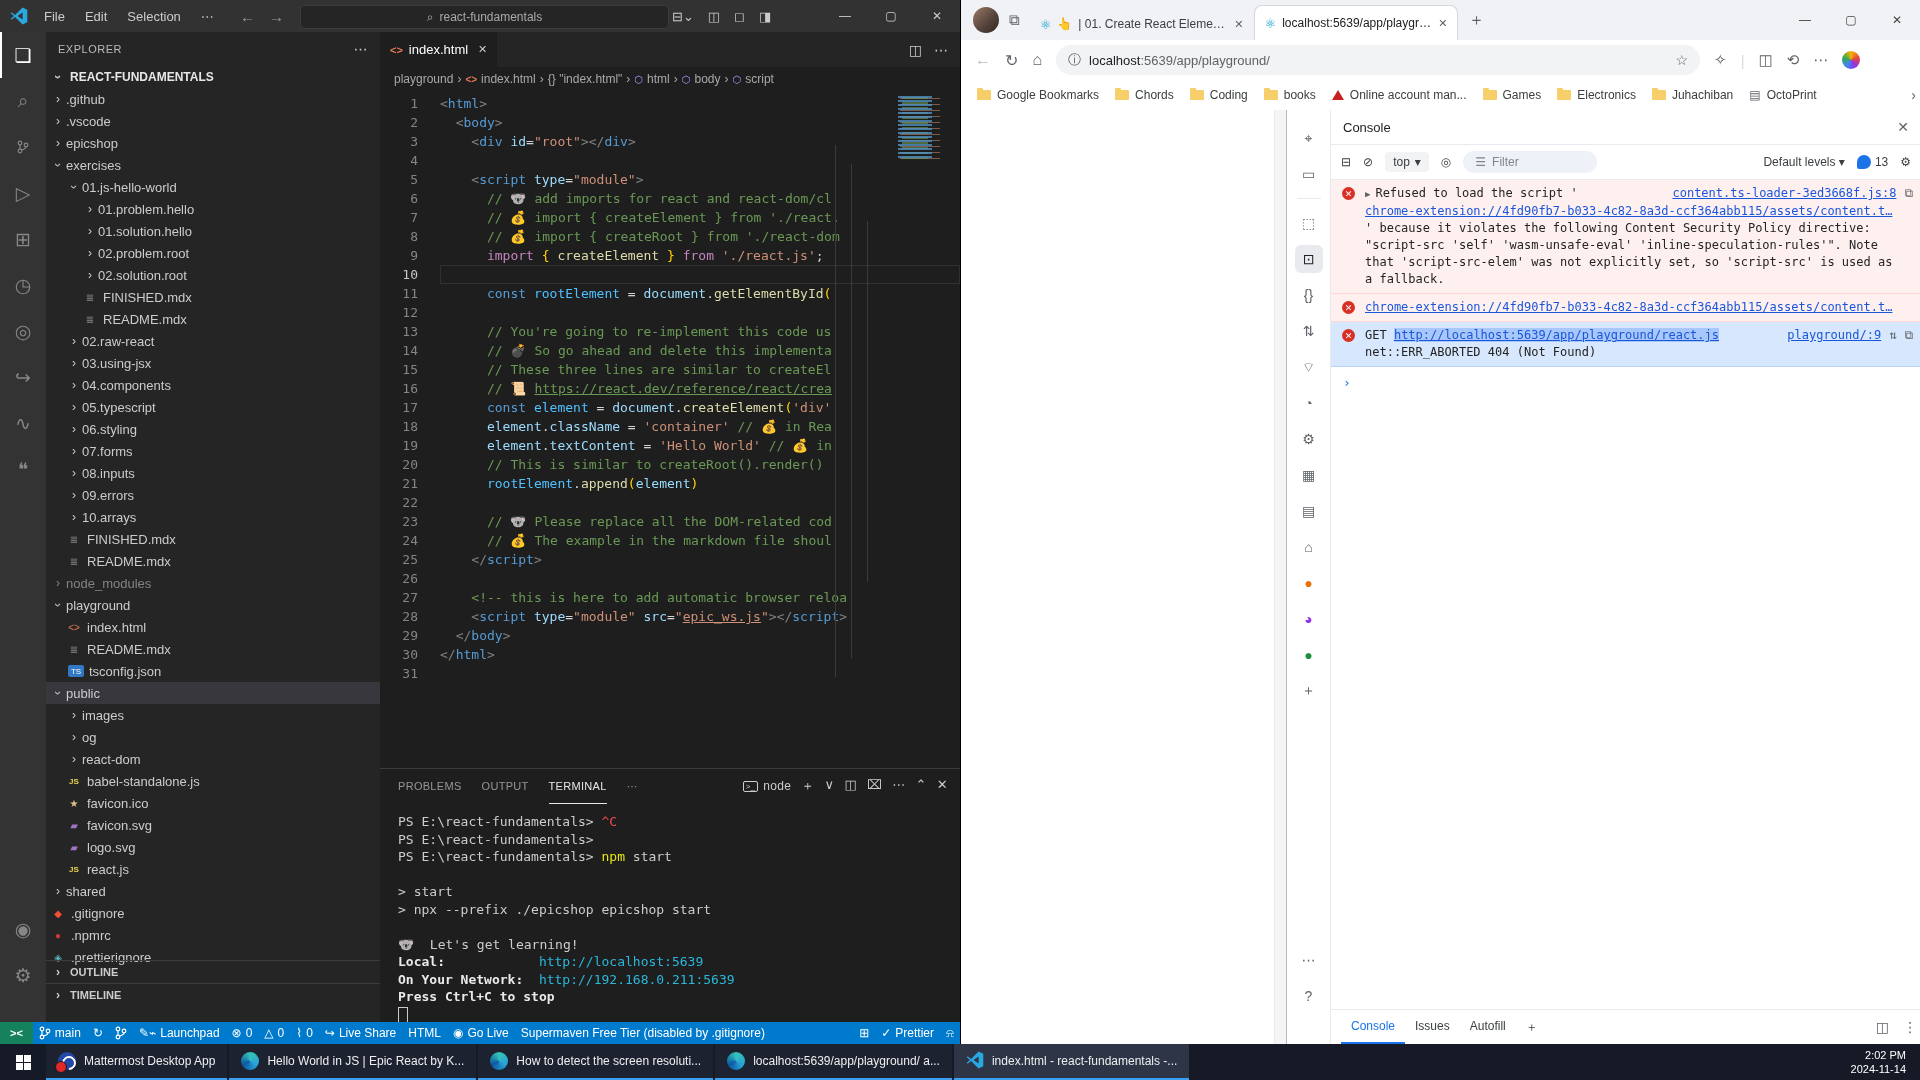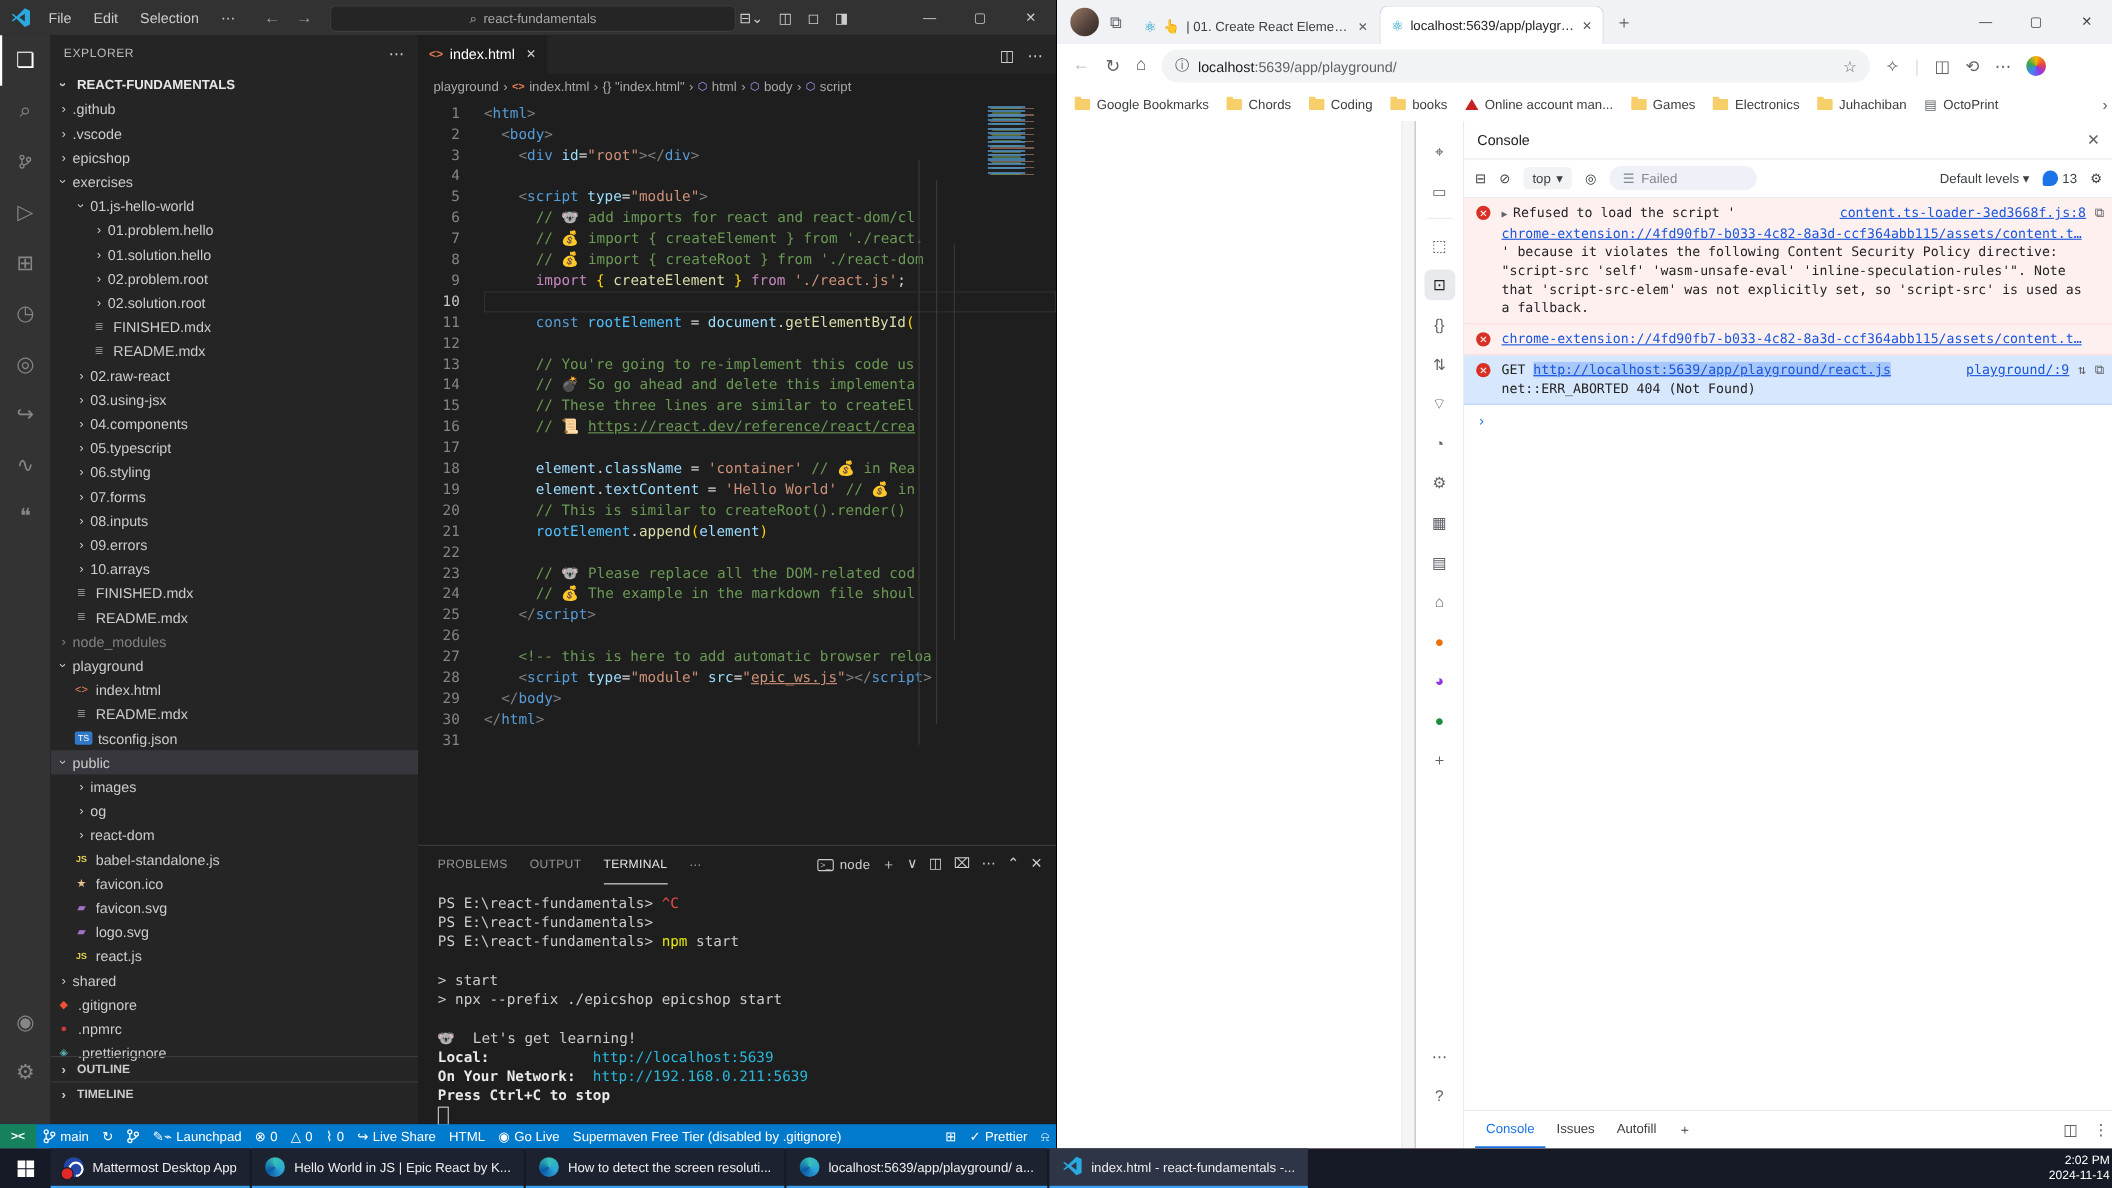--- a/index.html
+++ b/index.html
@@ -154,21 +154,21 @@
   .winlogo{display:grid;grid-template-columns:7px 7px;grid-template-rows:7px 7px;gap:1px;}
   .winlogo div{background:#ffffff;}
   .tb-item{display:flex;align-items:center;gap:8px;padding:0 12px;max-width:230px;color:#eeeeee;font-size:12px;border-bottom:2px solid #3aa0f3;background:#1d2230;margin-right:2px;}
   .tb-item.active{background:#2e3547;}
   .tb-item .lbl{white-space:nowrap;overflow:hidden;text-overflow:ellipsis;}
   .edge-ic{width:18px;height:18px;border-radius:50%;background:conic-gradient(#35c2b9,#2aa3d6,#0c59a4,#35c2b9);flex:0 0 18px;}
   .mm-ic{width:18px;height:18px;border-radius:50%;background:#2247a8;position:relative;flex:0 0 18px;}
   .mm-ic::before{content:"";position:absolute;left:4px;top:4px;width:10px;height:10px;border-radius:50%;border:2px solid #fff;border-bottom-color:transparent;transform:rotate(45deg);}
   .mm-badge{position:absolute;left:-3px;bottom:-3px;width:10px;height:10px;border-radius:50%;background:#e02828;border:1px solid #161a26;}
   .vsc-ic{flex:0 0 18px;}
-  .tb-clock{margin-left:auto;color:#ffffff;font-size:11px;text-align:right;display:flex;flex-direction:column;justify-content:center;padding-right:2px;line-height:14px;}
+  .tb-clock{margin-left:auto;color:#ffffff;font-size:11px;text-align:right;display:flex;flex-direction:column;justify-content:center;padding-right:14px;line-height:14px;}
 </style>
 </head>
 <body>
 
 <div id="screen">
 
   <div id="vscode">
 
     <div class="vs-titlebar">
       <svg class="vs-logo" viewBox="0 0 100 100">
@@ -462,21 +462,21 @@
             <div class="code-line"><span class="num">7</span><span class="ctext"><span class="w">      </span><span class="c">// 💰 import { createElement } from './react.</span></span></div>
             <div class="code-line"><span class="num">8</span><span class="ctext"><span class="w">      </span><span class="c">// 💰 import { createRoot } from './react-dom</span></span></div>
             <div class="code-line"><span class="num">9</span><span class="ctext"><span class="w">      </span><span class="k">import</span><span class="w"> </span><span class="b">{</span><span class="w"> </span><span class="f">createElement</span><span class="w"> </span><span class="b">}</span><span class="w"> </span><span class="k">from</span><span class="w"> </span><span class="s">'./react.js'</span><span class="w">;</span></span></div>
             <div class="code-line cur"><span class="num">10</span><span class="ctext"></span></div>
             <div class="code-line"><span class="num">11</span><span class="ctext"><span class="w">      </span><span class="K">const</span><span class="w"> </span><span class="V">rootElement</span><span class="w"> = </span><span class="v">document</span><span class="w">.</span><span class="f">getElementById</span><span class="b">(</span></span></div>
             <div class="code-line"><span class="num">12</span><span class="ctext"></span></div>
             <div class="code-line"><span class="num">13</span><span class="ctext"><span class="w">      </span><span class="c">// You're going to re-implement this code us</span></span></div>
             <div class="code-line"><span class="num">14</span><span class="ctext"><span class="w">      </span><span class="c">// 💣 So go ahead and delete this implementa</span></span></div>
             <div class="code-line"><span class="num">15</span><span class="ctext"><span class="w">      </span><span class="c">// These three lines are similar to createEl</span></span></div>
             <div class="code-line"><span class="num">16</span><span class="ctext"><span class="w">      </span><span class="c">// 📜 </span><span class="L">https://react.dev/reference/react/crea</span></span></div>
-            <div class="code-line"><span class="num">17</span></div>
+            <div class="code-line"><span class="num">17</span><span class="ctext"><span class="w">      </span><span class="K">const</span><span class="w"> </span><span class="V">element</span><span class="w"> = </span><span class="v">document</span><span class="w">.</span><span class="f">createElement</span><span class="b">(</span><span class="s">'div'</span></span></div>
             <div class="code-line"><span class="num">18</span><span class="ctext"><span class="w">      </span><span class="v">element</span><span class="w">.</span><span class="v">className</span><span class="w"> = </span><span class="s">'container'</span><span class="w"> </span><span class="c">// 💰 in Rea</span></span></div>
             <div class="code-line"><span class="num">19</span><span class="ctext"><span class="w">      </span><span class="v">element</span><span class="w">.</span><span class="v">textContent</span><span class="w"> = </span><span class="s">'Hello World'</span><span class="w"> </span><span class="c">// 💰 in</span></span></div>
             <div class="code-line"><span class="num">20</span><span class="ctext"><span class="w">      </span><span class="c">// This is similar to createRoot().render()</span></span></div>
             <div class="code-line"><span class="num">21</span><span class="ctext"><span class="w">      </span><span class="V">rootElement</span><span class="w">.</span><span class="f">append</span><span class="b">(</span><span class="v">element</span><span class="b">)</span></span></div>
             <div class="code-line"><span class="num">22</span><span class="ctext"></span></div>
             <div class="code-line"><span class="num">23</span><span class="ctext"><span class="w">      </span><span class="c">// 🐨 Please replace all the DOM-related cod</span></span></div>
             <div class="code-line"><span class="num">24</span><span class="ctext"><span class="w">      </span><span class="c">// 💰 The example in the markdown file shoul</span></span></div>
             <div class="code-line"><span class="num">25</span><span class="ctext"><span class="w">    </span><span class="p">&lt;/</span><span class="t">script</span><span class="p">&gt;</span></span></div>
             <div class="code-line"><span class="num">26</span><span class="ctext"></span></div>
             <div class="code-line"><span class="num">27</span><span class="ctext"><span class="w">    </span><span class="c">&lt;!-- this is here to add automatic browser reloa</span></span></div>
@@ -720,21 +720,21 @@
         <div class="dt-toolbar">
           <span>⊟</span>
           <span>⊘</span>
           <span class="dt-pill">
               <span>top</span>
               <span>▾</span>
             </span>
           <span>◎</span>
           <span class="dt-filter">
               <span>☰</span>
-              <span>Failed</span>
+              <span>Filter</span>
             </span>
           <div class="dt-right">
             <span class="dt-levels"><span>Default levels</span> <span>▾</span></span>
             <span class="badge13">
                 <span class="bubble"></span>
                 <span>13</span>
               </span>
             <span>⚙</span>
           </div>
         </div>

